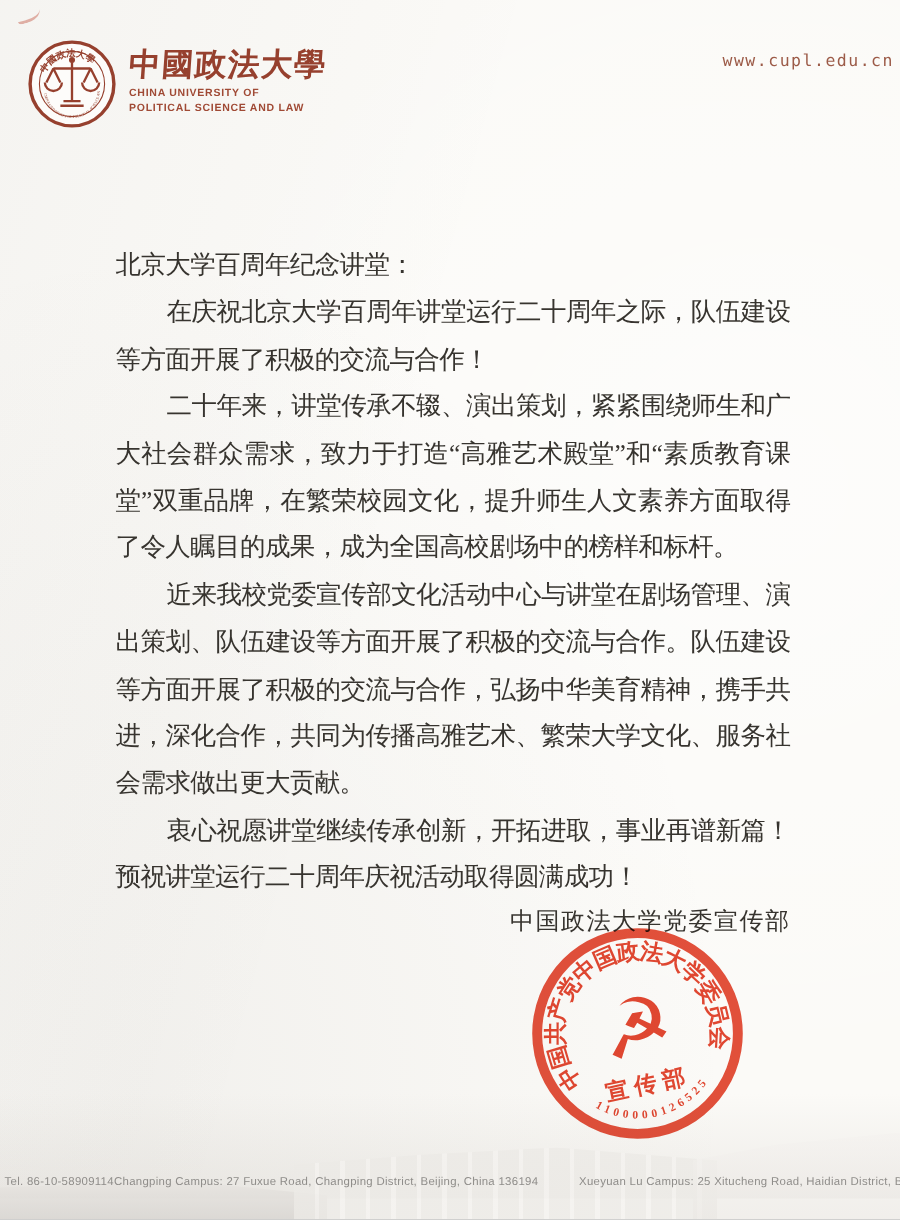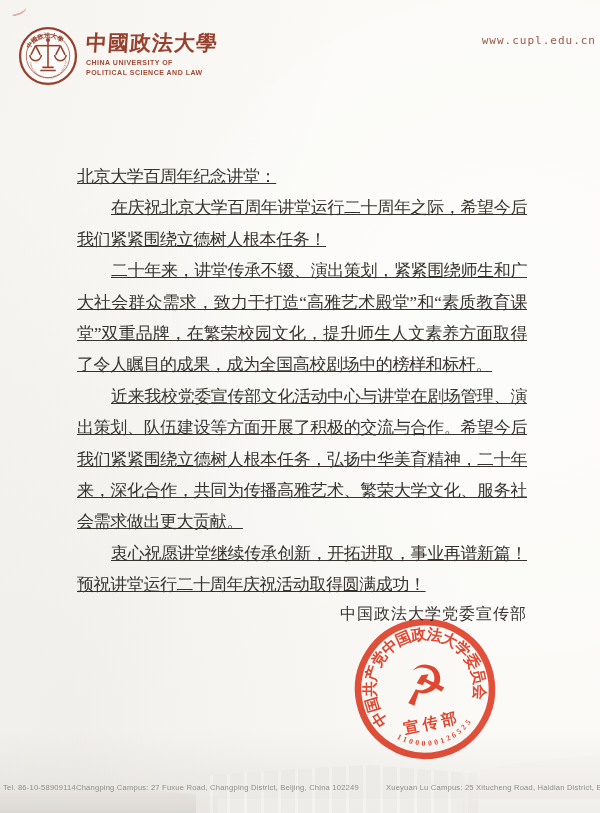--- a/index.html
+++ b/index.html
@@ -36,21 +36,20 @@
   
   .title{
     position:absolute;top:99px;left:0;width:100%;text-align:center;
     font-size:23px;font-weight:600;color:#33312e;letter-spacing:2px;
   }
   
   .body-text{
     position:absolute;top:161px;left:77px;width:450px;
     font-size:17px;line-height:31.4px;color:#37342f;text-align:justify;
     letter-spacing:-0.4px;
-    text-decoration:underline;
   }
   .body-text p{margin:0;text-indent:2em;}
   .body-text .salutation{text-indent:0;}
   
   .sig-dept{position:absolute;top:604px;left:340px;font-size:16px;color:#37342f;letter-spacing:1px;}
   .sig-date{position:absolute;top:680px;left:357px;font-size:15.5px;color:#37342f;letter-spacing:1px;}
   
   .seal{
     position:absolute;top:614px;left:350px;width:150px;height:150px;
     transform:rotate(-12deg);mix-blend-mode:multiply;opacity:0.93;z-index:5;
@@ -115,23 +114,23 @@
         <div>POLITICAL SCIENCE AND LAW</div>
       </div>
     </div>
   </div>
 
   <div class="website">www.cupl.edu.cn</div>
 
 
   <div class="body-text">
     <p class="salutation">北京大学百周年纪念讲堂：</p>
-    <p>在庆祝北京大学百周年讲堂运行二十周年之际，希望今后我们紧紧围绕立德树人根本任务！</p>
+    <p>在庆祝北京大学百周年讲堂运行二十周年之际，队伍建设等方面开展了积极的交流与合作！</p>
     <p>二十年来，讲堂传承不辍、演出策划，紧紧围绕师生和广大社会群众需求，致力于打造“高雅艺术殿堂”和“素质教育课堂”双重品牌，在繁荣校园文化，提升师生人文素养方面取得了令人瞩目的成果，成为全国高校剧场中的榜样和标杆。</p>
-    <p>近来我校党委宣传部文化活动中心与讲堂在剧场管理、演出策划、队伍建设等方面开展了积极的交流与合作。希望今后我们紧紧围绕立德树人根本任务，弘扬中华美育精神，二十年来，深化合作，共同为传播高雅艺术、繁荣大学文化、服务社会需求做出更大贡献。</p>
+    <p>近来我校党委宣传部文化活动中心与讲堂在剧场管理、演出策划、队伍建设等方面开展了积极的交流与合作。队伍建设等方面开展了积极的交流与合作，弘扬中华美育精神，携手共进，深化合作，共同为传播高雅艺术、繁荣大学文化、服务社会需求做出更大贡献。</p>
     <p>衷心祝愿讲堂继续传承创新，开拓进取，事业再谱新篇！预祝讲堂运行二十周年庆祝活动取得圆满成功！</p>
   </div>
 
   <div class="sig-dept">中国政法大学党委宣传部</div>
 
   <svg class="seal" viewBox="0 0 148 148">
     <defs>
       <path id="seal-ring" d="M 31.6 98.5 A 49 49 0 1 1 116.4 98.5"></path>
       <path id="seal-serial" d="M 34.4 113.6 A 56 56 0 0 0 113.6 113.6"></path>
     </defs>
@@ -146,17 +145,17 @@
     </text>
   </svg>
 
   <div class="wm-band"></div>
   <div class="wm-left"></div>
   <div class="wm-mid"></div>
   <div class="wm-right"></div>
 
   <div class="footer-text">
     <span class="ft-tel">Tel. 86-10-58909114</span>
-    <span class="ft-c1">Changping Campus: 27 Fuxue Road, Changping District, Beijing, China 102249</span>
+    <span class="ft-c1">Changping Campus: 27 Fuxue Road, Changping District, Beijing, China 136194</span>
     <span class="ft-c2">Xueyuan Lu Campus: 25 Xitucheng Road, Haidian District, Beijing, China 100088</span>
   </div>
 
 </div>
 
 </body></html>

